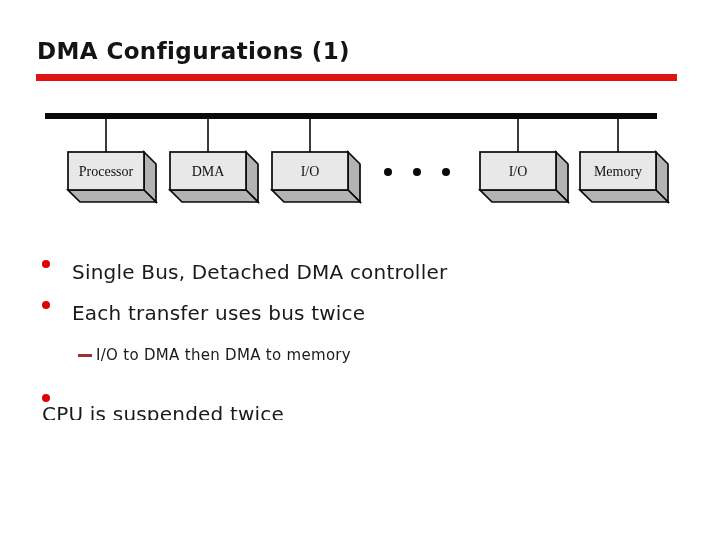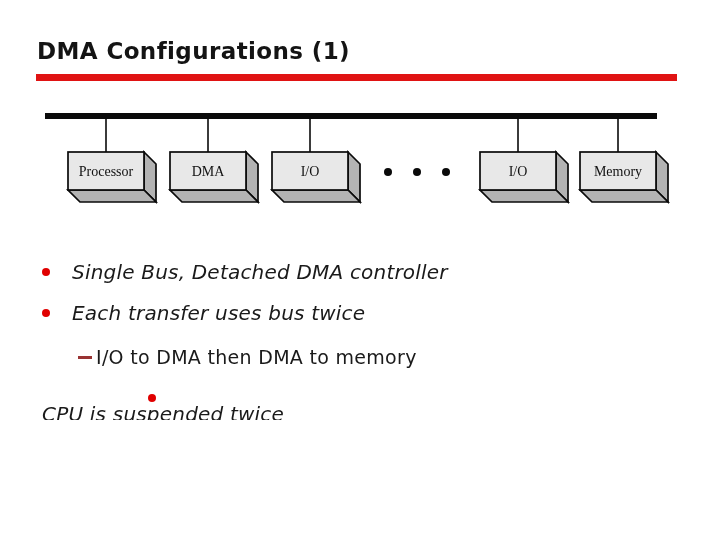--- a/index.html
+++ b/index.html
@@ -41,23 +41,22 @@
     height: 230px;
   }
   .box-label {
     font-family: "Liberation Serif", serif;
     font-size: 14px;
     fill: #111111;
   }
   .bullet-row {
     position: absolute;
     display: flex;
-    align-items: center;
+    align-items: flex-start;
     white-space: nowrap;
-    font-style: italic;
   }
   .bullet-dot {
     width: 8px;
     height: 8px;
     border-radius: 50%;
     background: #e00000;
     margin-right: 22px;
     flex: 0 0 auto;
   }
   .bullet-text {
@@ -77,21 +76,21 @@
     white-space: nowrap;
   }
   .sub-dash {
     width: 14px;
     height: 3px;
     background: #993333;
     margin-right: 4px;
     flex: 0 0 auto;
   }
   .sub-bullet-text {
-    font-size: 19px;
+    font-size: 15px;
     letter-spacing: 0.3px;
     color: #1a1a1a;
     text-align: center;
   }
 </style>
 </head>
 <body>
 
 <div class="slide">
 

